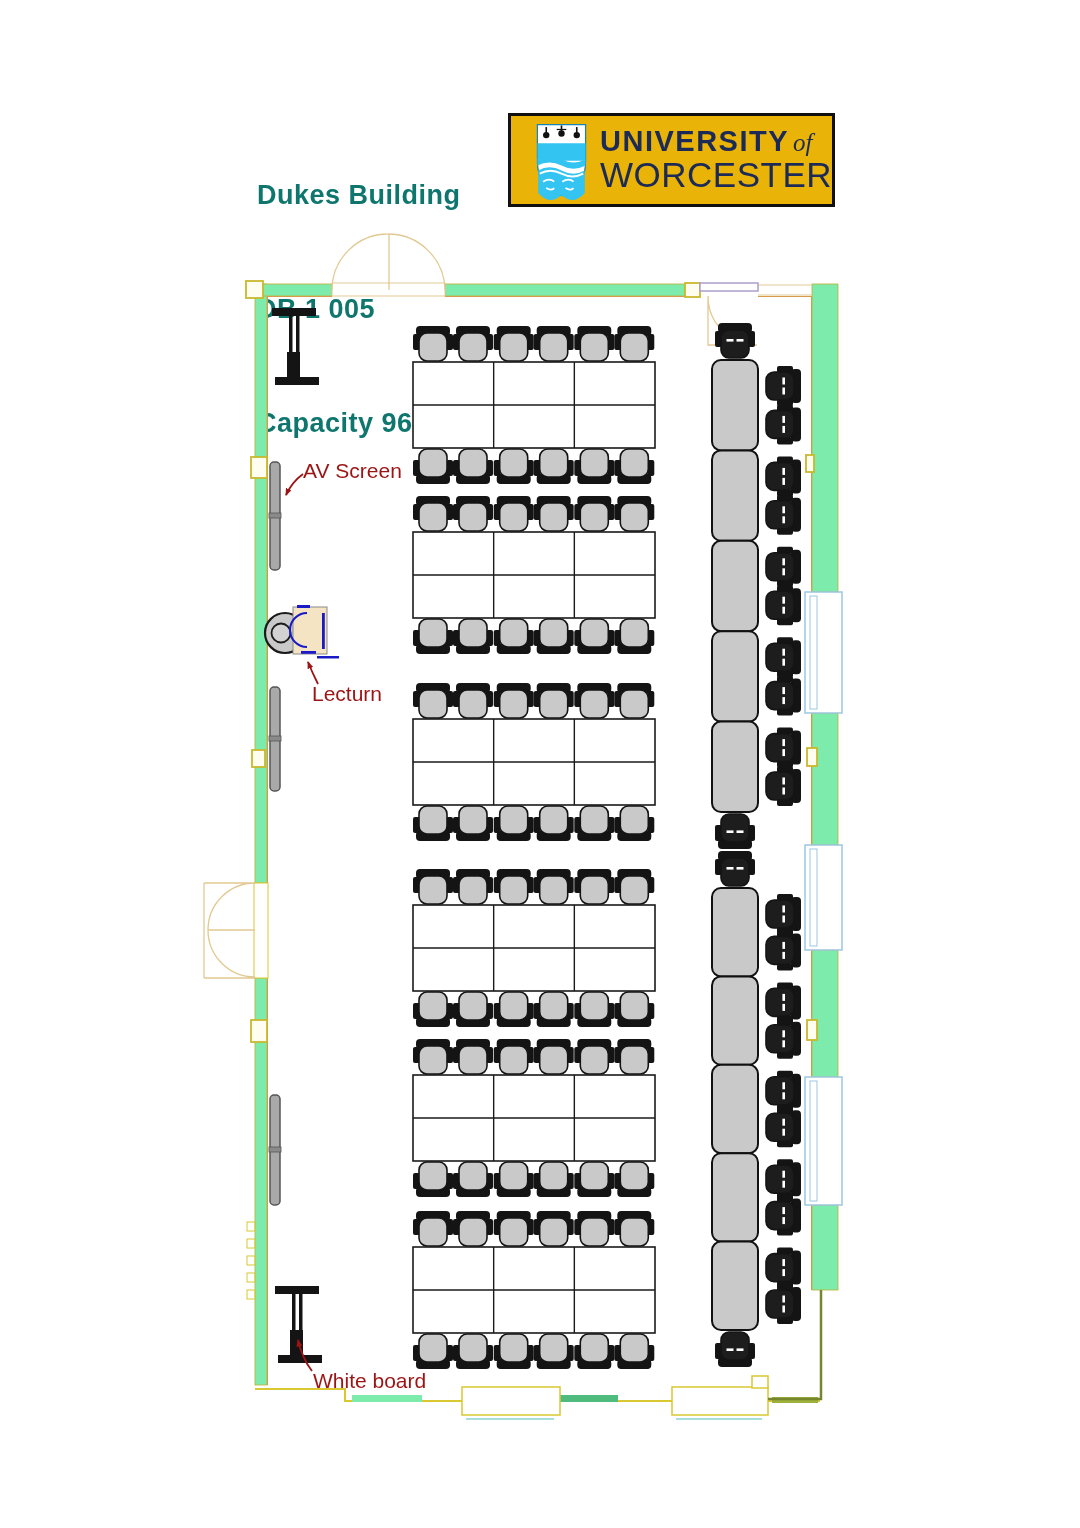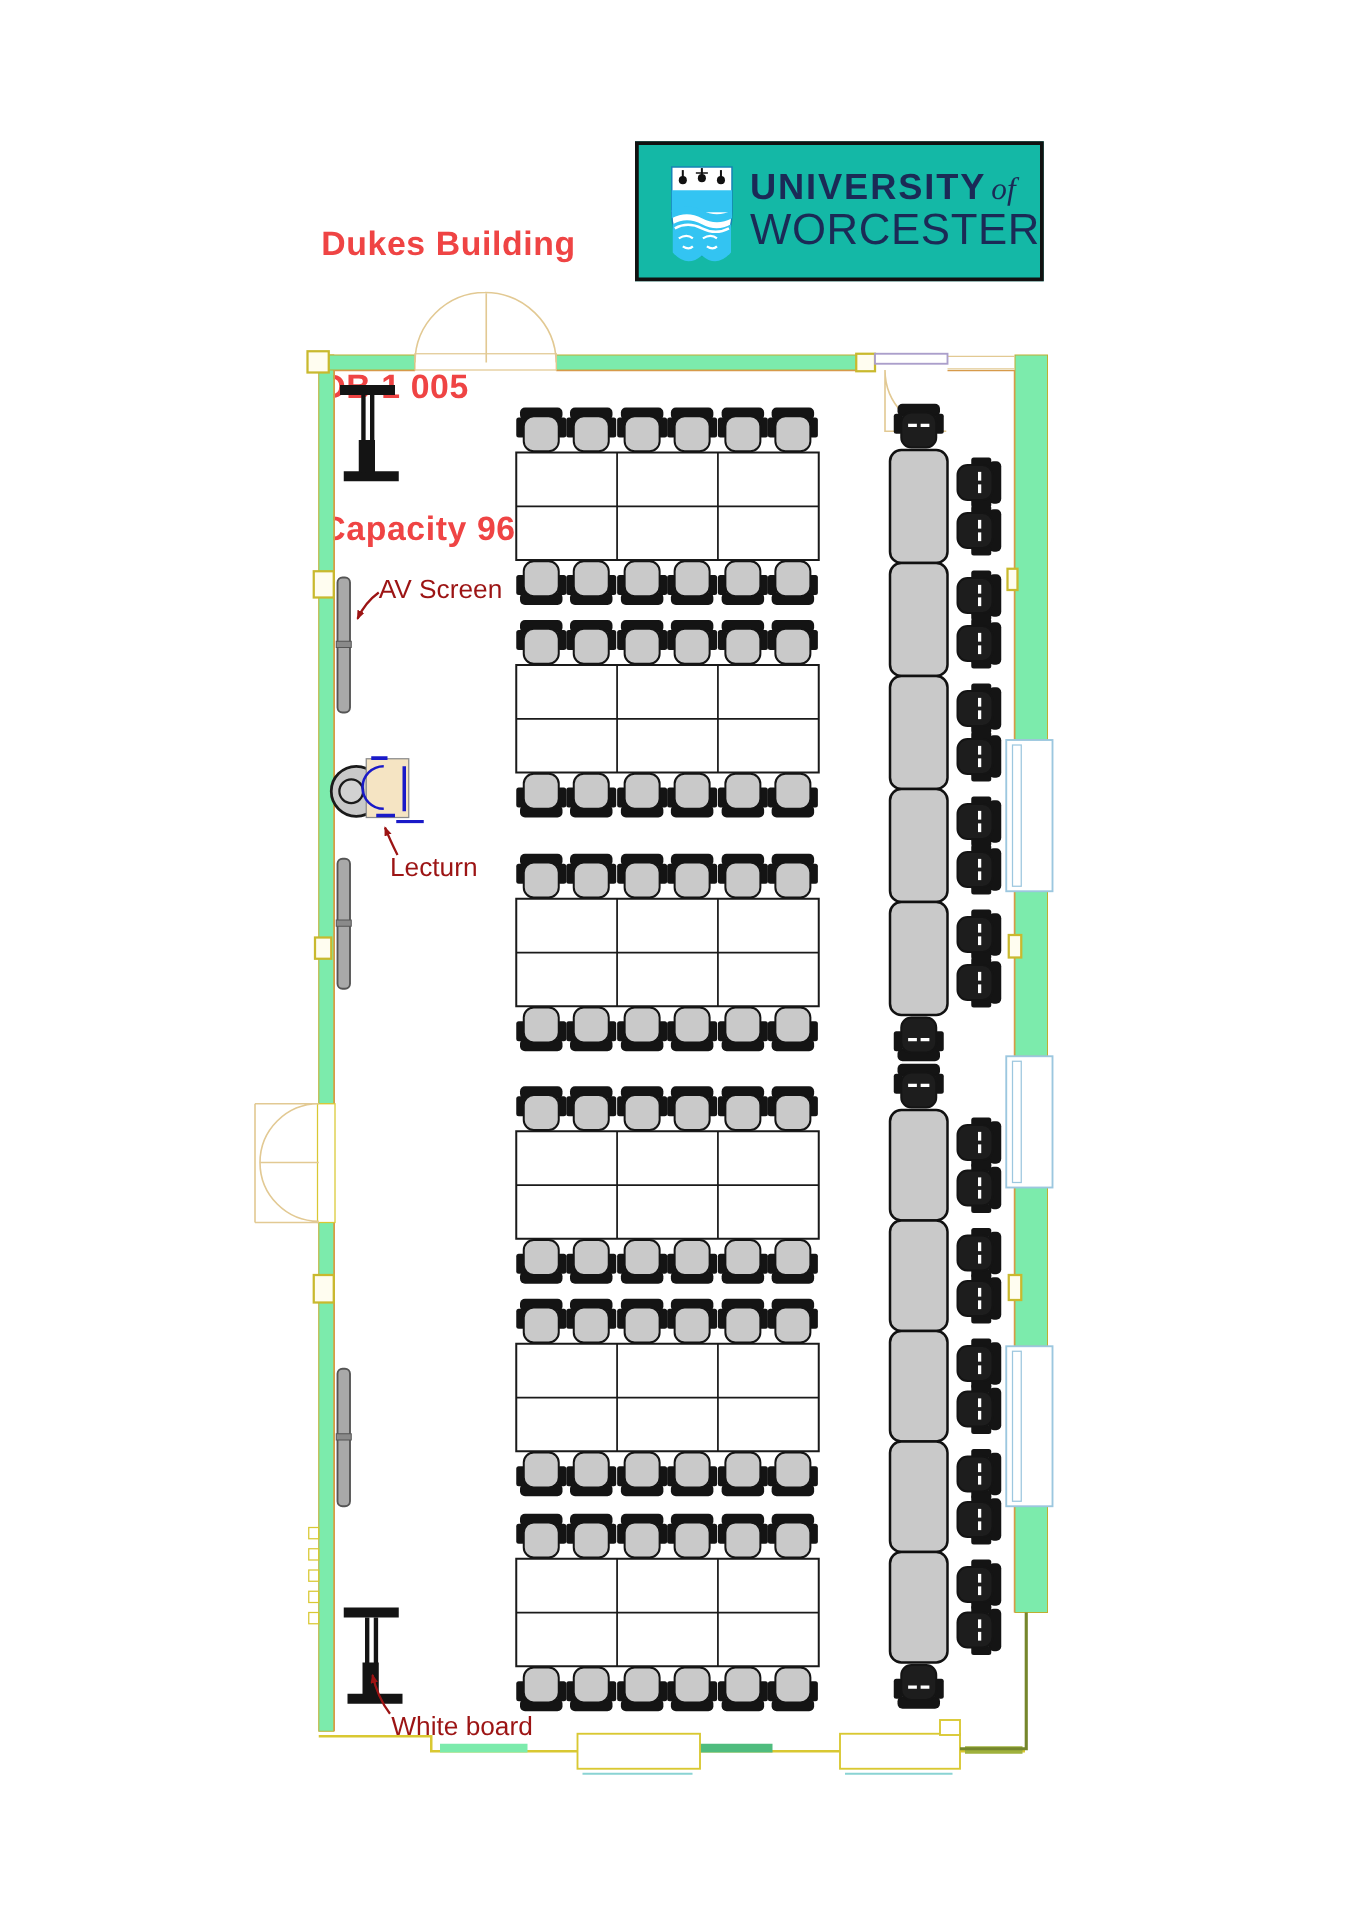--- a/index.html
+++ b/index.html
@@ -1,21 +1,21 @@
 <!DOCTYPE html>
 <html><head>
 <meta charset="utf-8">
 <style>
   html,body{margin:0;padding:0;background:#ffffff;}
   #page{position:relative;width:1080px;height:1528px;background:#fff;overflow:hidden;
         font-family:"Liberation Sans",sans-serif;}
   .title-block{position:absolute;left:257px;top:100px;font-weight:bold;font-size:27px;
-        line-height:38px;color:#ef4444;letter-spacing:0.5px;white-space:pre;}
-  .logo-box{position:absolute;left:508px;top:113px;width:327px;height:112px;border:3px solid #111;
-        background:#14b8a6;display:flex;align-items:center;box-sizing:border-box;padding-left:24px;}
+        line-height:38px;color:#0f766e;letter-spacing:0.5px;white-space:pre;}
+  .logo-box{position:absolute;left:508px;top:113px;width:327px;height:94px;border:3px solid #111;
+        background:#eab308;display:flex;align-items:center;box-sizing:border-box;padding-left:24px;}
   .logo-text{margin-left:12px;color:#1B2A56;line-height:1.05;}
   .logo-line1{font-size:29px;font-weight:700;letter-spacing:1.5px;}
   .logo-of{font-family:"Liberation Serif",serif;font-style:italic;font-weight:400;
         font-size:25px;letter-spacing:0;margin-left:4px;}
   .logo-line2{font-size:35px;font-weight:400;letter-spacing:0.5px;}
   svg text.anno{font-family:"Liberation Sans",sans-serif;font-size:21px;fill:#9C1414;}
 </style>
 </head>
 <body>
 

